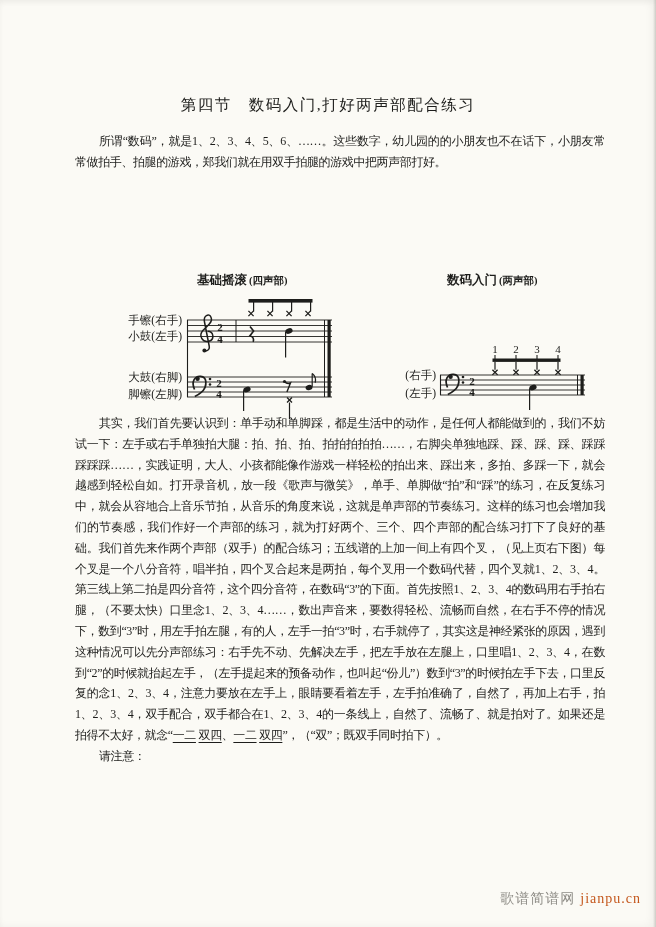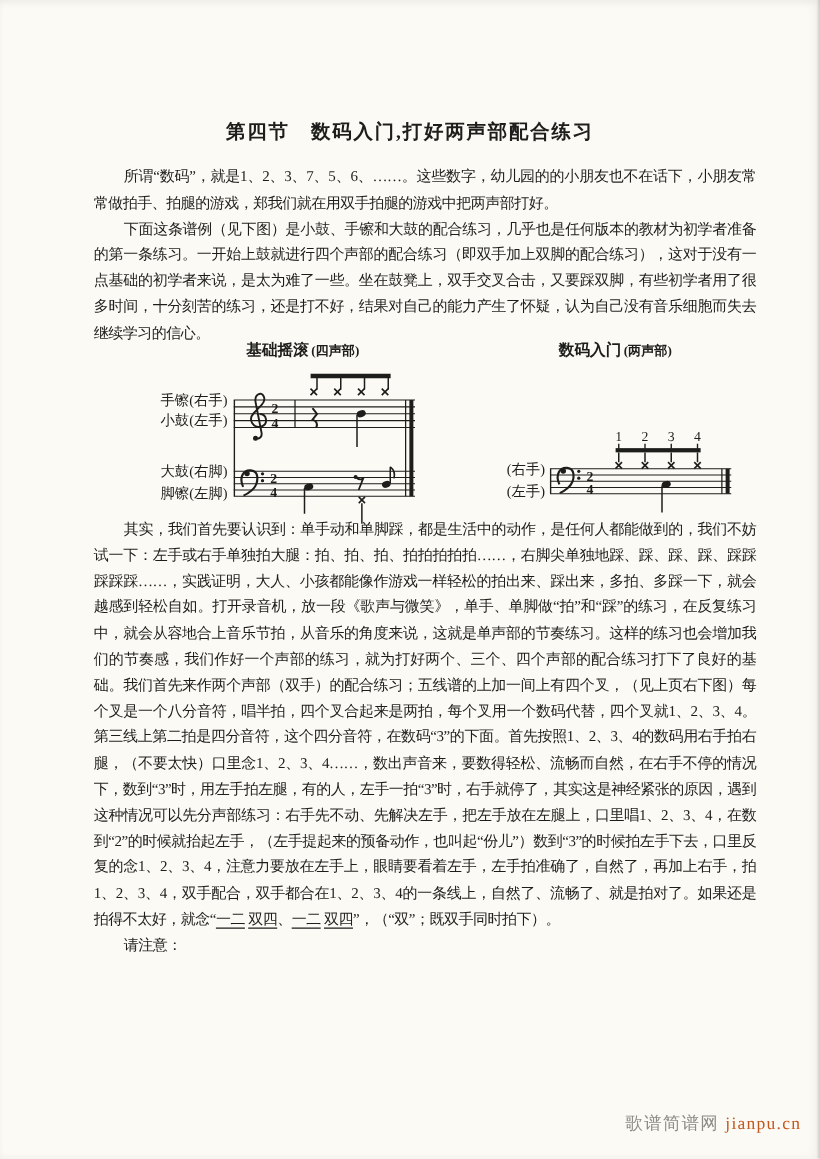--- a/index.html
+++ b/index.html
@@ -9,21 +9,21 @@
     background:#fbfaf5;
     color:#1d1d1b;
     font-family:"Liberation Serif","DejaVu Serif",serif;
     overflow:hidden;
     box-shadow:inset -4px 0 8px rgba(0,0,0,0.05), inset 0 3px 5px rgba(0,0,0,0.03);
   }
   .edge-right { position:absolute; right:0; top:0; width:3px; height:100%;
     background:linear-gradient(to left, rgba(60,55,45,0.18), rgba(60,55,45,0)); }
   .title {
     position:absolute; top:95px; left:63px; width:530px;
-    text-align:center; font-size:15.5px; font-weight:bold; letter-spacing:1.5px;
+    text-align:center; font-size:15.5px; font-weight:normal; letter-spacing:1.5px;
   }
   .content-top { position:absolute; top:131px; left:75px; width:530px; }
   .content-bottom { position:absolute; top:413px; left:75px; width:530px; }
   .content-top p, .content-bottom p {
     margin:0; font-size:12px; letter-spacing:-0.4px; line-height:20.8px;
     text-align:justify; text-indent:2em;
   }
   u { text-decoration:underline; text-underline-offset:3px; }
   .figure-band { position:absolute; top:268px; left:0; width:656px; height:156px; }
   .figure-band svg { display:block; width:656px; height:156px; }
@@ -40,22 +40,21 @@
 </style>
 </head>
 <body>
 
 <div class="page">
   <div class="edge-right"></div>
 
   <div class="title">第四节　数码入门,打好两声部配合练习</div>
 
   <div class="content-top">
-    <p>所谓“数码”，就是1、2、3、7、5、6、……。这些数字，幼儿园的的小朋友也不在话下，小朋友常常做拍手、拍腿的游戏，郑我们就在用双手拍腿的游戏中把两声部打好。</p>
-    <p>下面这条谱例（见下图）是小鼓、手镲和大鼓的配合练习，几乎也是任何版本的教材为初学者准备的第一条练习。一开始上鼓就进行四个声部的配合练习（即双手加上双脚的配合练习），这对于没有一点基础的初学者来说，是太为难了一些。坐在鼓凳上，双手交叉合击，又要踩双脚，有些初学者用了很多时间，十分刻苦的练习，还是打不好，结果对自己的能力产生了怀疑，认为自己没有音乐细胞而失去继续学习的信心。</p>
+    <p>所谓“数码”，就是1、2、3、4、5、6、……。这些数字，幼儿园的的小朋友也不在话下，小朋友常常做拍手、拍腿的游戏，郑我们就在用双手拍腿的游戏中把两声部打好。</p>
   </div>
 
   <div class="figure-band">
     <svg viewBox="0 268 656 156">
 
       <g>
         <text x="247" y="284" text-anchor="end" font-size="12.5" font-weight="bold">基础摇滚</text>
         <text x="249" y="284" font-size="10.5" font-weight="bold">(四声部)</text>
 
         <text x="182" y="324" text-anchor="end" font-size="11.5">手镲(右手)</text>

